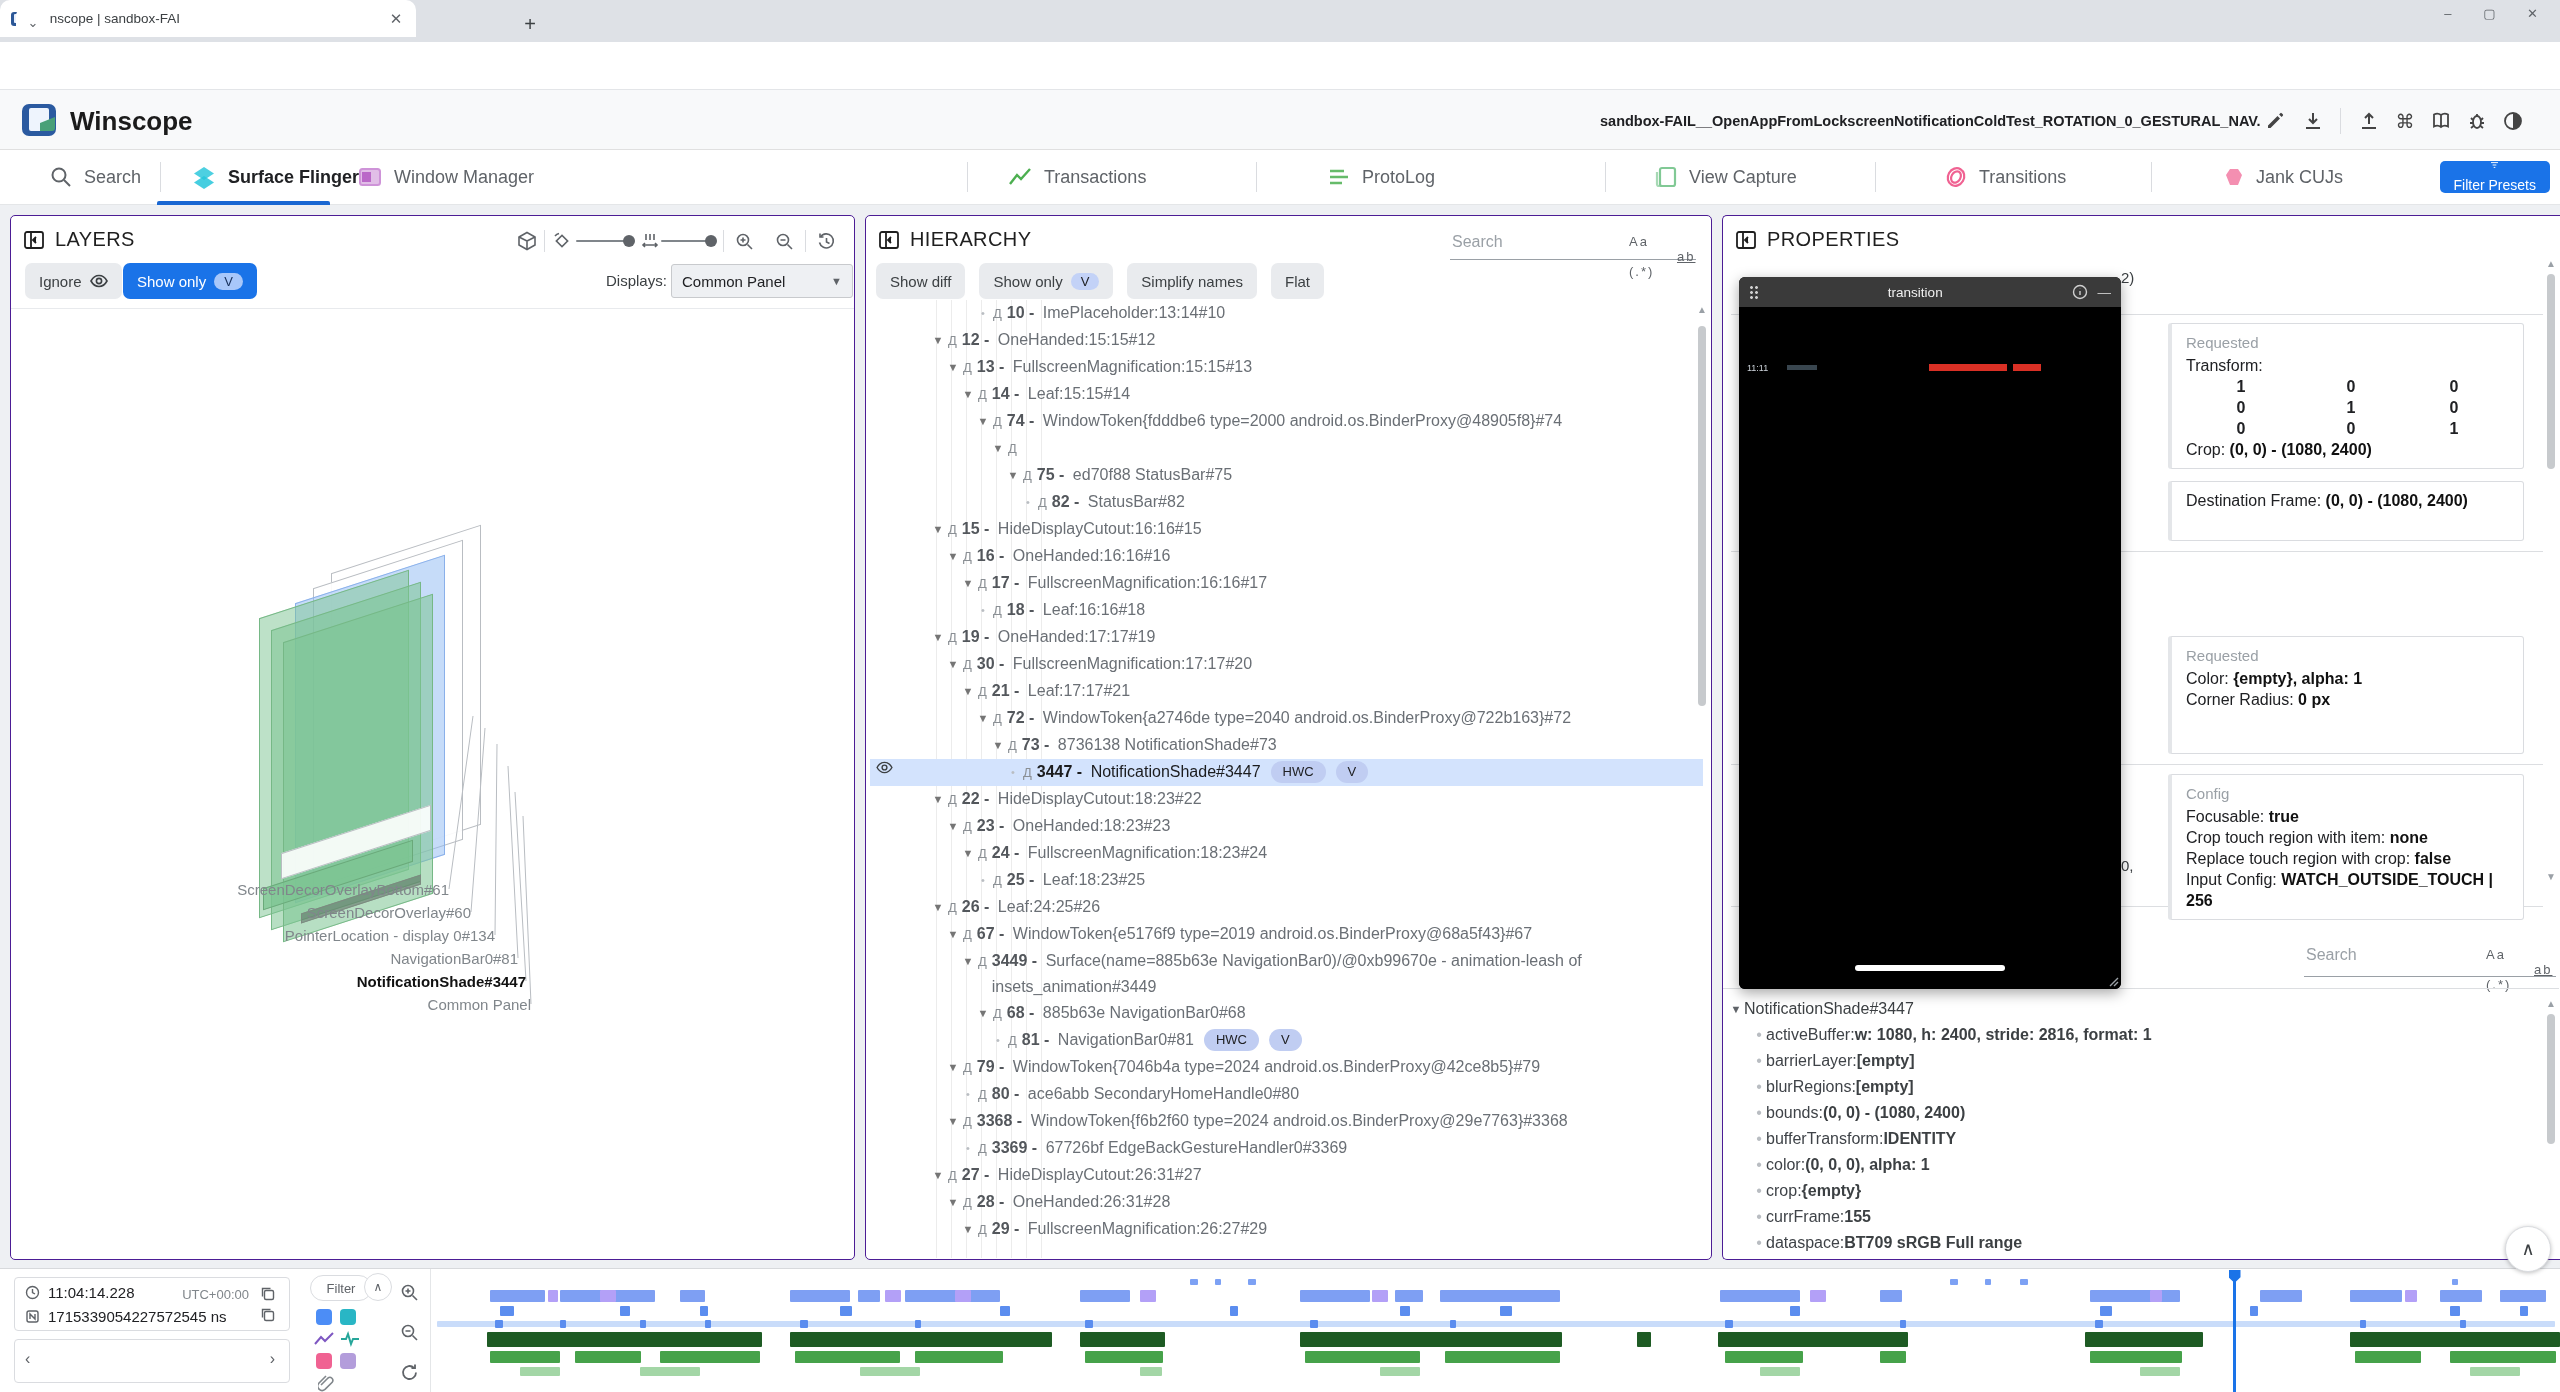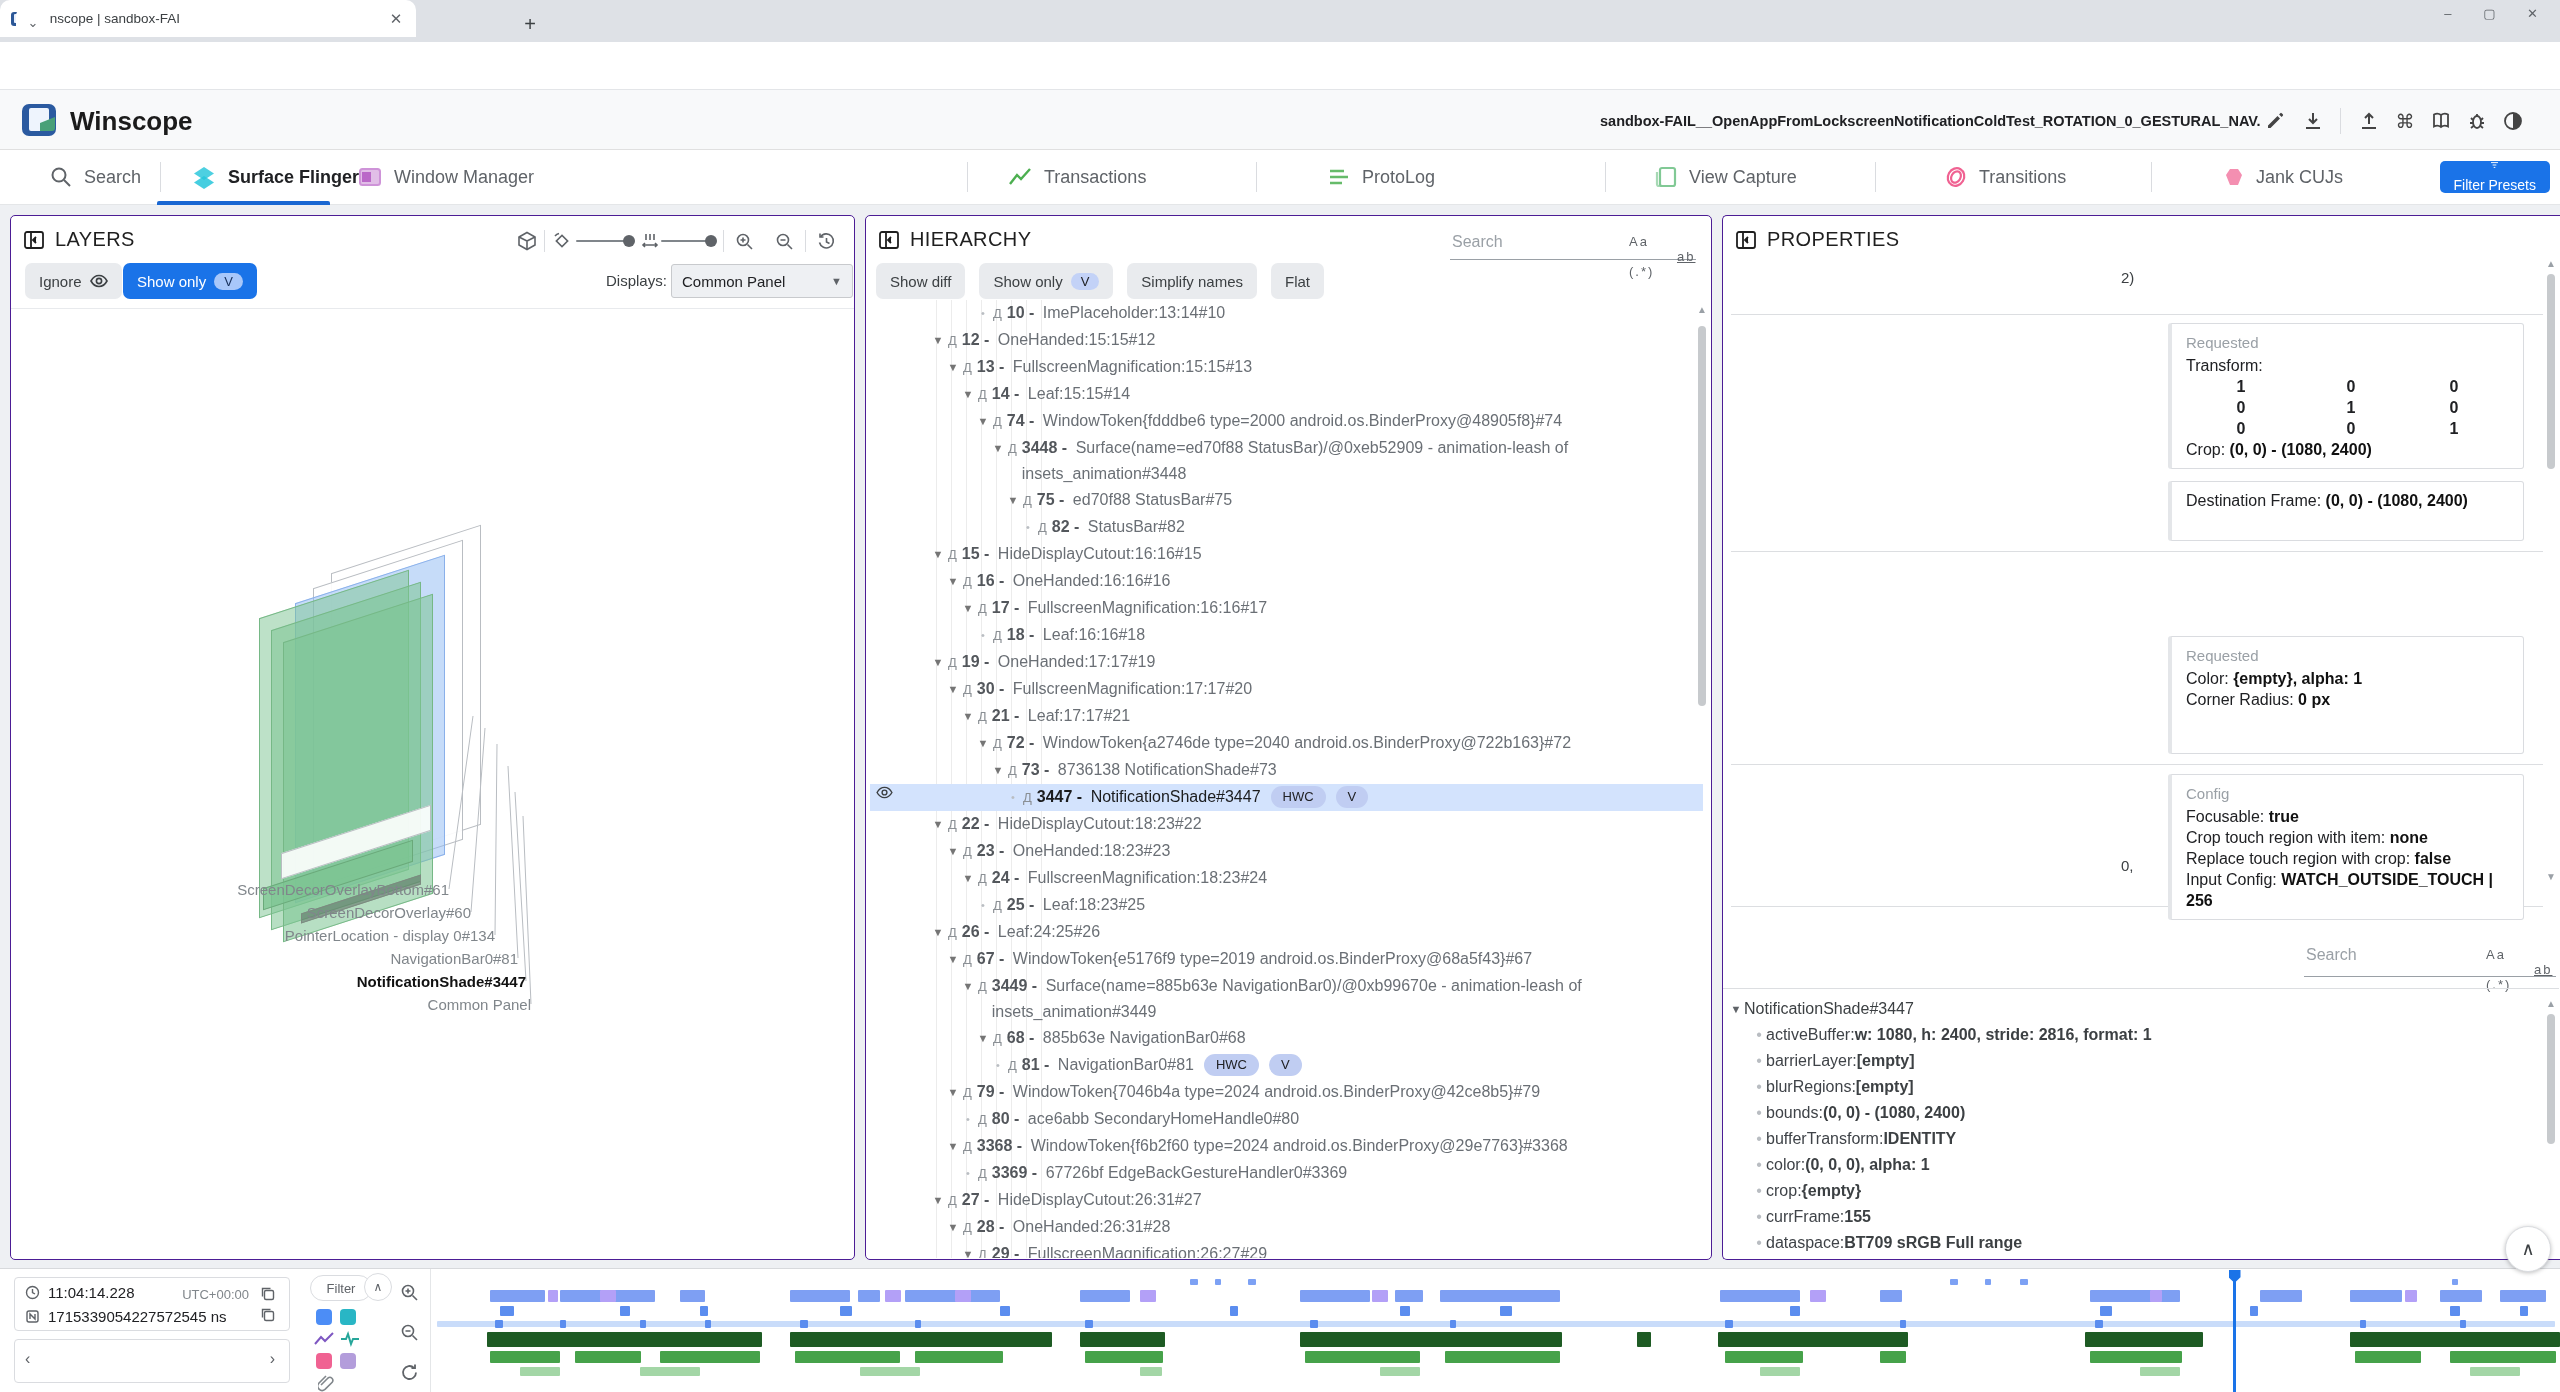--- a/index.html
+++ b/index.html
@@ -443,21 +443,20 @@
         <span class="txt"><span class="num">14 -</span> Leaf:15:15#14</span>
       </div>
       <div class="h-row" style="padding-left: 105px;">
         <span class="arrow">▼</span>
         <span class="flag">Д</span>
         <span class="txt"><span class="num">74 -</span> WindowToken{fdddbe6 type=2000 android.os.BinderProxy@48905f8}#74</span>
       </div>
       <div class="h-row" style="padding-left: 120px;">
         <span class="arrow">▼</span>
         <span class="flag">Д</span>
-        <span class="txt"><span class="num">3448 -</span> Surface(name=ed70f88 StatusBar)/@0xeb52909 - animation-leash of insets_animation#3448</span>
       </div>
       <div class="h-row" style="padding-left: 135px;">
         <span class="arrow">▼</span>
         <span class="flag">Д</span>
         <span class="txt"><span class="num">75 -</span> ed70f88 StatusBar#75</span>
       </div>
       <div class="h-row" style="padding-left: 150px;">
         <span class="arrow dot">•</span>
         <span class="flag">Д</span>
         <span class="txt"><span class="num">82 -</span> StatusBar#82</span>
@@ -706,20 +705,41 @@
         <span class="k">currFrame: </span>
         <b>155</b>
       </div>
       <div class="pt-row" style="padding-left: 24px;">
         <span class="dot">•</span>
         <span class="k">dataspace: </span>
         <b>BT709 sRGB Full range</b>
       </div>
     </div>
 
+  <div id="popup" class="abs">
+    <div id="popup-header">
+      <span class="drag-dots"></span>
+      <span id="popup-title">transition</span>
+      <svg width="16" height="16" viewBox="0 0 16 16" fill="none" stroke="#cfcfcf" stroke-width="1.4" style="margin-right:10px">
+          <circle cx="8" cy="8" r="6.5"></circle>
+          <path d="M8 7v4M8 4.6v.2"></path>
+        </svg>
+      <span style="color:#cfcfcf">—</span>
+    </div>
+    <div id="popup-screen">
+      <span class="abs" style="left:8px;top:56px;color:#cdd3da;font-size:9px">11:11</span>
+      <span class="abs" style="left:48px;top:58px;width:30px;height:5px;background:#39464f"></span>
+      <span class="abs" style="left:190px;top:57px;width:78px;height:7px;background:#d93025"></span>
+      <span class="abs" style="left:274px;top:57px;width:28px;height:7px;background:#d93025"></span>
+      <span class="abs" style="left:116px;top:658px;width:150px;height:6px;border-radius:3px;background:#fff"></span>
+      <svg class="abs" style="right:2px;bottom:2px" width="14" height="14" viewBox="0 0 14 14" stroke="#9aa0a6" stroke-width="1.4">
+          <path d="M13 5 5 13M13 9 9 13"></path>
+        </svg>
+    </div>
+  </div>
 
   <div id="timeline" class="abs">
     <div class="tl-box" style="left:14px;top:8px;width:276px;height:54px">
       <div style="position:absolute;left:10px;top:6px;display:flex;align-items:center;gap:8px">
         <svg width="15" height="15" viewBox="0 0 15 15" fill="none" stroke="#5f6368" stroke-width="1.4">
             <circle cx="7.5" cy="7.5" r="6"></circle>
             <path d="M7.5 4v3.5l2.5 1.5"></path>
           </svg>
         <span style="font-size:15px">11:04:14.228</span>
       </div>

